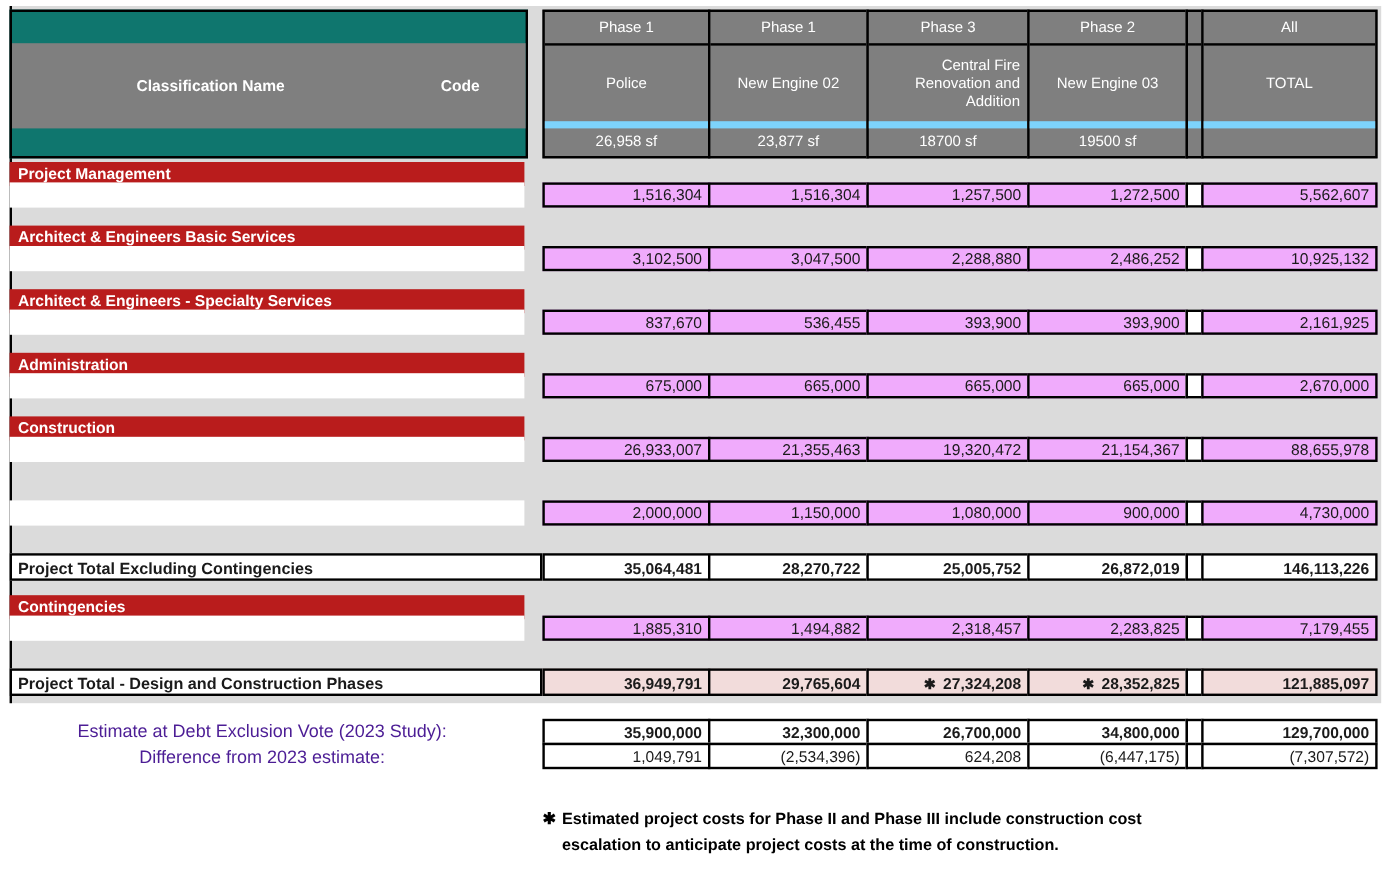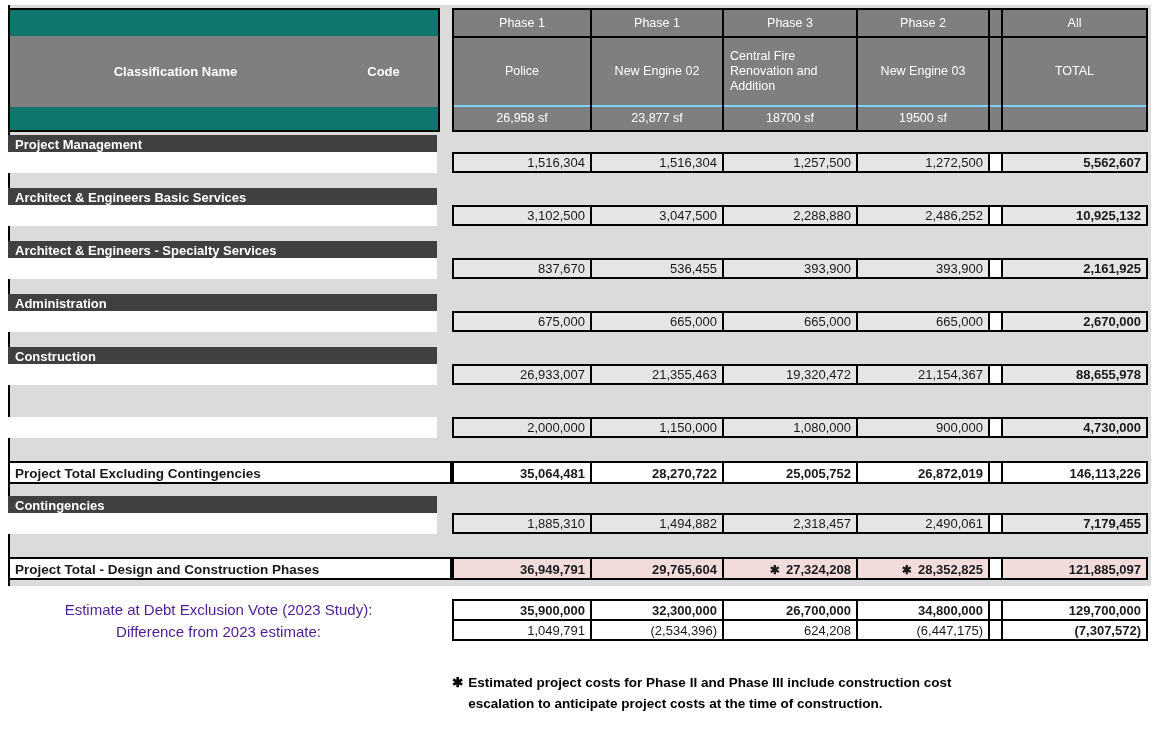--- a/index.html
+++ b/index.html
@@ -9,49 +9,49 @@
   
   #backdrop{position:absolute;left:8px;top:5px;width:1143px;height:581px;
             background:#dbdbdb;border-left:2px solid #000;box-sizing:border-box;}
 
   
   .c1{left:452px;width:140px;}
   .c2{left:590px;width:134px;}
   .c3{left:722px;width:136px;}
   .c4{left:856px;width:134px;}
   .cg{left:988px;width:15px;}
-  .c5{left:1001px;width:147px;font-weight:bold;}
+  .c5{left:1001px;width:147px;}
 
   
   .hcol{position:absolute;top:8px;height:124px;box-sizing:border-box;border:2px solid #000;
         background:#7f7f7f;color:#fff;font-weight:normal;}
   .hphase{height:26px;border-bottom:2px solid #000;display:flex;align-items:center;
           justify-content:center;font-size:12.5px;}
-  .hname{height:69px;border-bottom:2px solid #7dd3fc;display:flex;align-items:center;
-         justify-content:center;text-align:left;font-size:12.5px;line-height:15px;
+  .hname{height:69px;border-bottom:6px solid #7dd3fc;display:flex;align-items:center;
+         justify-content:center;text-align:right;font-size:12.5px;line-height:15px;
          padding:0 6px;box-sizing:border-box;}
   .hsf{height:21px;display:flex;align-items:center;justify-content:center;font-size:12.5px;}
 
   #corner{position:absolute;left:8px;top:8px;width:432px;height:124px;border:2px solid #000;
           background:#0f766e;box-sizing:border-box;}
   #cornerBar{position:absolute;left:0;top:26px;width:100%;height:71px;background:#7f7f7f;
              display:flex;align-items:center;color:#fff;font-weight:bold;font-size:13px;}
   #cornerBar .cname{flex:1;text-align:center;}
   #cornerBar .ccode{width:85px;text-align:center;margin-right:12px;}
 
   
-  .bar{position:absolute;left:8px;width:429px;height:20px;background:#404040;color:#fff;
+  .bar{position:absolute;left:8px;width:429px;height:20px;background:#b91c1c;color:#fff;
        font-weight:bold;font-size:13px;line-height:20px;padding-left:7px;box-sizing:border-box;
        white-space:nowrap;overflow:hidden;}
   .row{position:absolute;left:0;top:0;width:1159px;height:21px;}
   .wstrip{position:absolute;left:8px;top:0;width:429px;height:21px;background:#ffffff;}
   .cell{position:absolute;top:0;height:21px;box-sizing:border-box;border:2px solid #000;
         background:#fff;color:#1a1a1a;font-size:13px;line-height:16px;text-align:right;
         padding:1px 5px 0 2px;white-space:nowrap;overflow:hidden;}
-  .pink{background:#e5e5e5;}
+  .pink{background:#f0abfc;}
   .lpink{background:#f2dcdb;}
   .bold{font-weight:bold;}
   .trow .cell{height:23px;line-height:18px;padding-top:2px;}
   .tlabel{left:8px !important;width:444px !important;text-align:left;font-weight:bold;
           font-size:13.5px;padding-left:5px;background:#fff;}
   .flexcell{display:flex;justify-content:flex-end;align-items:center;padding-right:5px;}
   .starmark{margin-right:6px;font-size:12px;}
 
   
   .brow .cell{height:22px;line-height:17px;padding-top:1px;}
@@ -183,21 +183,21 @@
     <div class="cell cg"></div>
     <div class="cell c5 bold">146,113,226</div>
   </div>
 
   <div class="bar" style="top:496px">Contingencies</div>
   <div class="row" style="top:513px">
     <div class="wstrip"></div>
     <div class="cell c1 pink">1,885,310</div>
     <div class="cell c2 pink">1,494,882</div>
     <div class="cell c3 pink">2,318,457</div>
-    <div class="cell c4 pink">2,490,061</div>
+    <div class="cell c4 pink">2,283,825</div>
     <div class="cell cg"></div>
     <div class="cell c5 pink">7,179,455</div>
   </div>
 
   <div class="row trow" style="top:557px">
     <div class="cell tlabel">Project Total - Design and Construction Phases</div>
     <div class="cell c1 lpink bold">36,949,791</div>
     <div class="cell c2 lpink bold">29,765,604</div>
     <div class="cell c3 lpink bold flexcell">
       <span class="starmark">✱</span>

